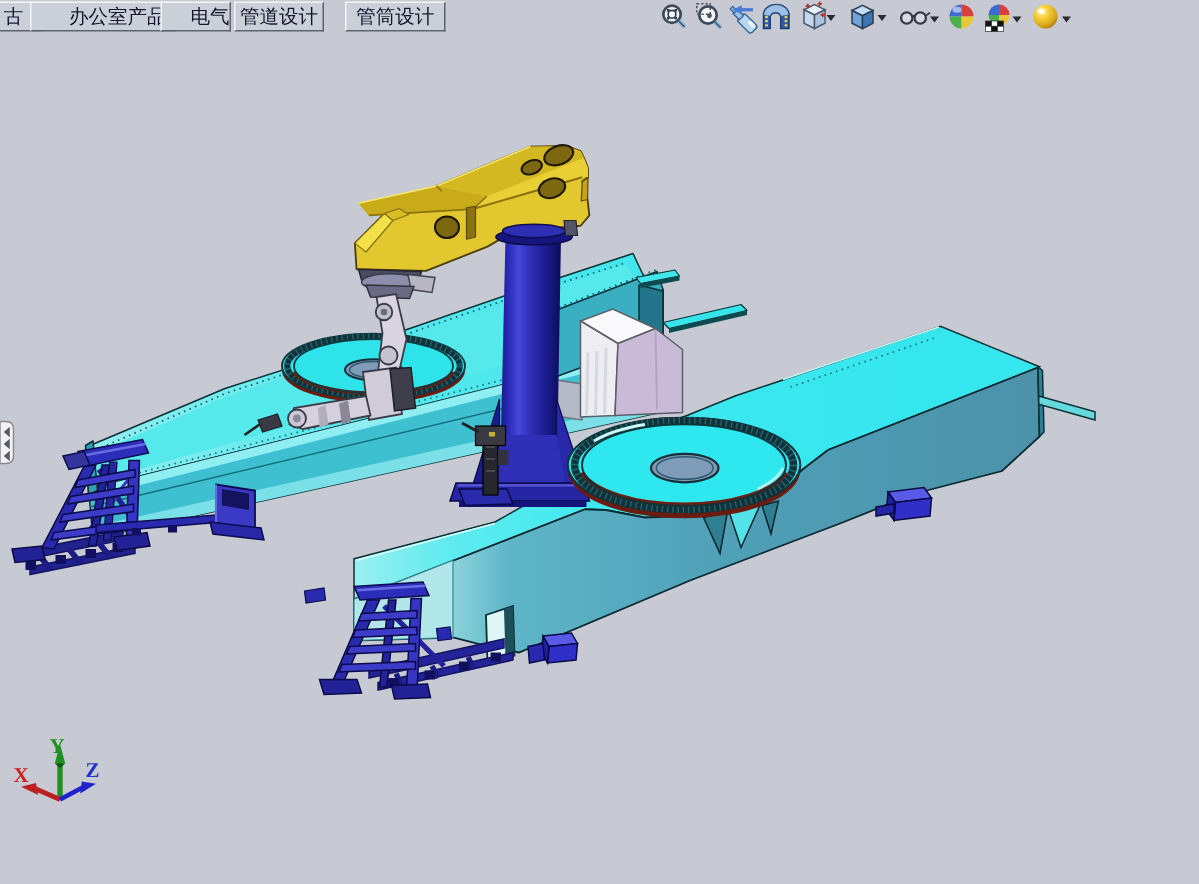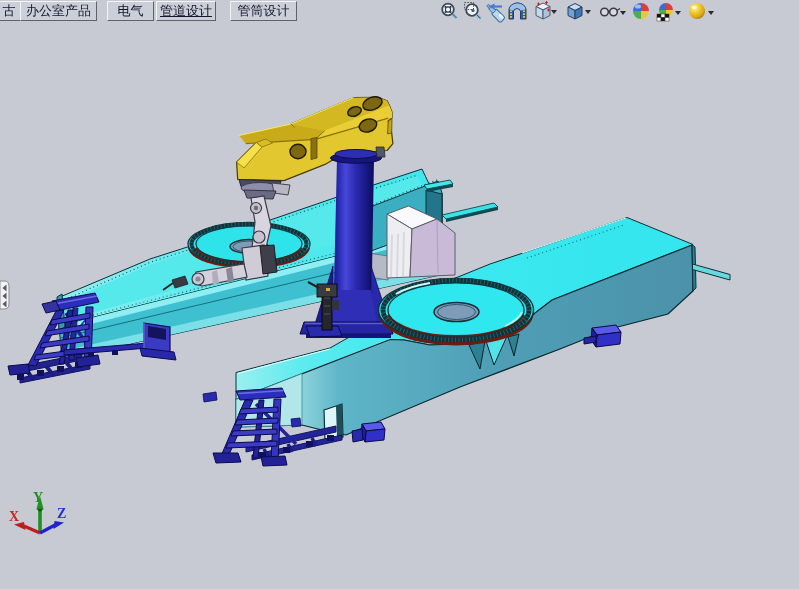--- a/index.html
+++ b/index.html
@@ -363,17 +363,17 @@
 </g>
 
 <g id="collapsebtn">
  <path d="M0,281 L4,281 Q9,281 9,286 L9,304 Q9,309 4,309 L0,309 Z" fill="#f2f2f5" stroke="#8a8a96" stroke-width="1"></path>
  <polygon points="6.5,284.5 6.5,291.5 2.5,288" fill="#555866"></polygon>
  <polygon points="6.5,292.5 6.5,299.5 2.5,296" fill="#555866"></polygon>
  <polygon points="6.5,300.5 6.5,307.5 2.5,304" fill="#555866"></polygon>
 </g>
 </svg>
 <div class="tab" style="left:-10px;width:36px;">古</div>
-<div class="tab" style="left:20px;width:75px;">办公室产品</div>
-<div class="tab" style="left:107px;width:45px;">电气</div>
-<div class="tab" style="left:156px;width:58px;text-decoration:underline;">管道设计</div>
+<div class="tab" style="left:20px;width:75px;padding-left:20px;">办公室产品</div>
+<div class="tab" style="left:107px;width:45px;text-align:right;">电气</div>
+<div class="tab" style="left:156px;width:58px;">管道设计</div>
 <div class="tab" style="left:230px;width:65px;">管筒设计</div>
 </div>
 
 </body></html>

